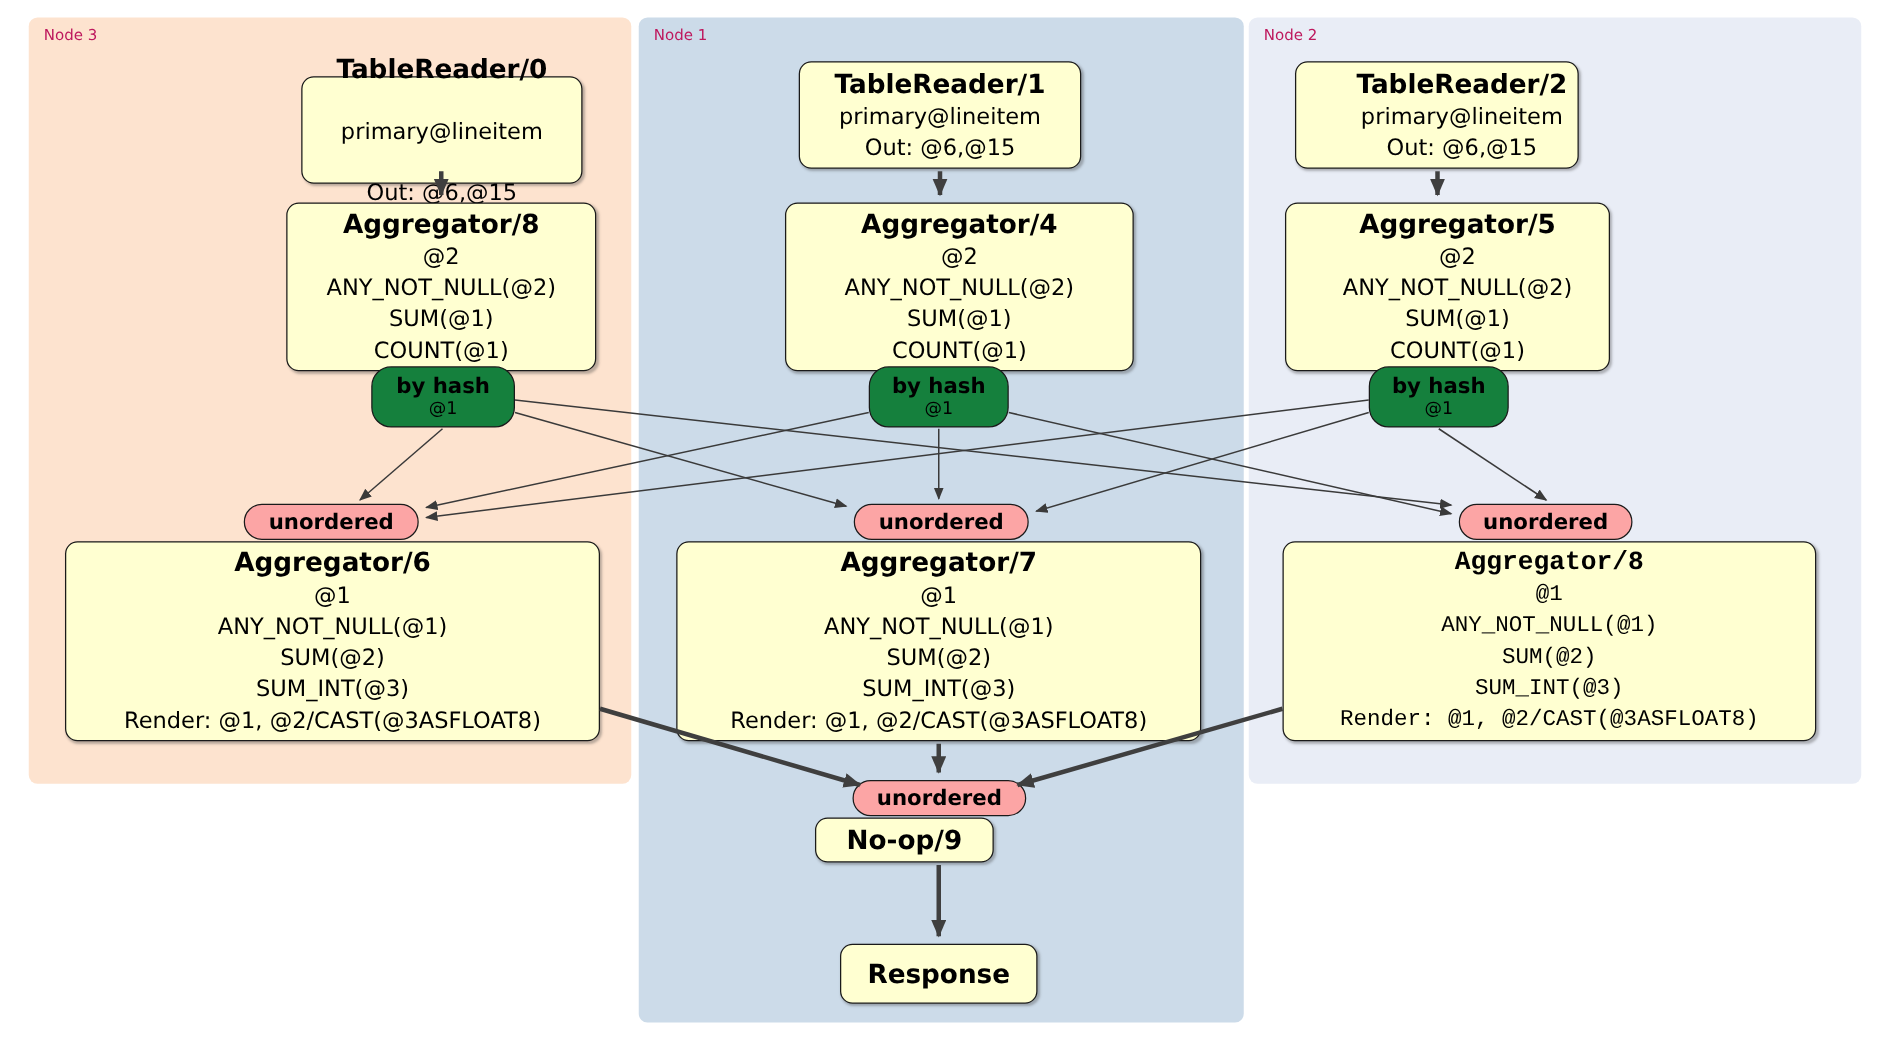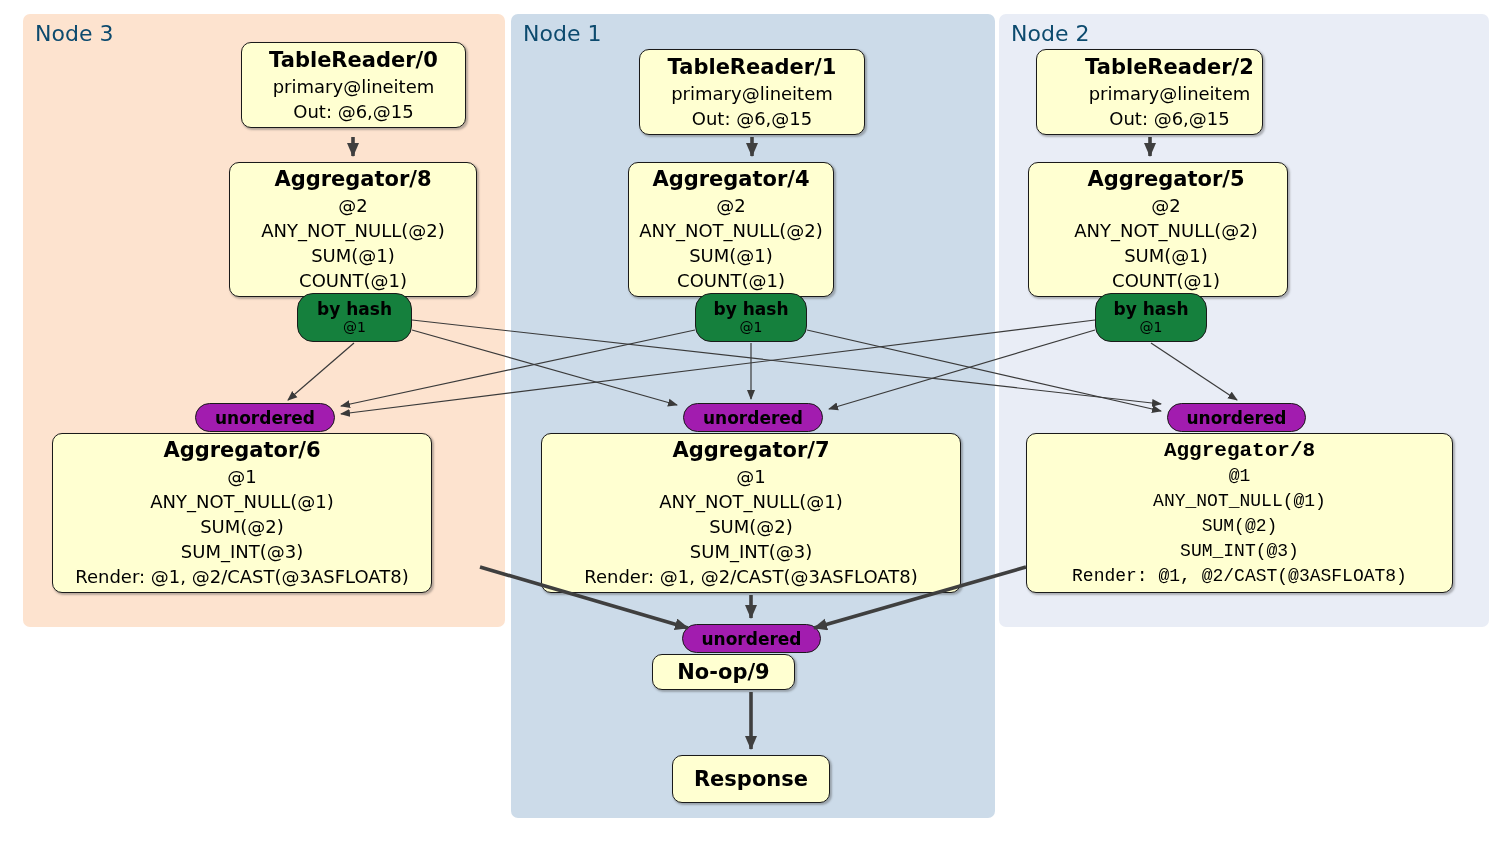--- a/index.html
+++ b/index.html
@@ -4,42 +4,42 @@
 <style>
   html,body{margin:0;padding:0;background:#ffffff;}
   #canvas{
     position:relative;width:1504px;height:842px;overflow:hidden;
     font-family:"DejaVu Sans","Liberation Sans",sans-serif;color:#000;
   }
   .region{position:absolute;border-radius:7px;}
   .region-node3{left:23px;top:14px;width:482px;height:613px;background:#fde3cf;z-index:0;}
   .region-node1{left:511px;top:14px;width:484px;height:804px;background:#ccdbe9;z-index:0;}
   .region-node2{left:999px;top:14px;width:490px;height:613px;background:#e9edf6;z-index:0;}
-  .region-label{position:absolute;left:12px;top:7px;font-size:22px;color:#0c4a6e;}
+  .region-label{position:absolute;left:12px;top:7px;font-size:12px;color:#be185d;}
 
   .box{
     position:absolute;background:#ffffd1;border:1.5px solid #1a1a1a;border-radius:10px;
     box-shadow:1.5px 1.5px 2px rgba(60,60,60,0.35);
     display:flex;flex-direction:column;justify-content:center;align-items:center;
     text-align:center;z-index:2;box-sizing:border-box;
   }
   .box-title{font-weight:bold;font-size:21px;line-height:27px;}
   .box-line{font-size:18px;line-height:25px;white-space:nowrap;}
   .box-title-solo{font-weight:bold;font-size:21px;line-height:27px;}
 
   .router{
     position:absolute;background:#15803d;border:1.5px solid #1a1a1a;border-radius:16px;
     display:flex;flex-direction:column;justify-content:center;align-items:center;
     text-align:center;z-index:3;box-sizing:border-box;
   }
   .router-title{font-weight:bold;font-size:17px;line-height:20px;}
   .router-sub{font-size:14px;line-height:17px;}
 
   .sync{
-    position:absolute;background:#a21caf;border:1.5px solid #1a1a1a;border-radius:15px;
+    position:absolute;background:#fca5a5;border:1.5px solid #1a1a1a;border-radius:15px;
     display:flex;justify-content:center;align-items:center;text-align:center;
     z-index:1;box-sizing:border-box;font-weight:bold;font-size:17px;
   }
   .sync-final{z-index:2;}
 
   #edges{position:absolute;left:0;top:0;z-index:4;pointer-events:none;}
 </style>
 </head>
 <body>
 
@@ -61,21 +61,21 @@
   <div class="sync" style="left:683px;top:403px;width:140px;height:29px;">
     <span>unordered</span>
   </div>
   <div class="sync" style="left:1167px;top:403px;width:139px;height:29px;">
     <span>unordered</span>
   </div>
   <div class="sync sync-final" style="left:682px;top:624px;width:139px;height:29px;">
     <span>unordered</span>
   </div>
 
-  <div class="box" style="left:241px;top:42px;width:225px;height:86px;">
+  <div class="box" style="left:241px;top:61px;width:225px;height:86px;gap:24px;">
     <div class="box-title">TableReader/0</div>
     <div class="box-line">primary@lineitem</div>
     <div class="box-line">Out: @6,@15</div>
   </div>
   <div class="box" style="left:639px;top:49px;width:226px;height:86px;">
     <div class="box-title">TableReader/1</div>
     <div class="box-line">primary@lineitem</div>
     <div class="box-line">Out: @6,@15</div>
   </div>
   <div class="box" style="left:1036px;top:49px;width:227px;height:86px;padding-left:40px;">
@@ -84,36 +84,36 @@
     <div class="box-line">Out: @6,@15</div>
   </div>
 
   <div class="box" style="left:229px;top:162px;width:248px;height:135px;">
     <div class="box-title">Aggregator/8</div>
     <div class="box-line">@2</div>
     <div class="box-line">ANY_NOT_NULL(@2)</div>
     <div class="box-line">SUM(@1)</div>
     <div class="box-line">COUNT(@1)</div>
   </div>
-  <div class="box" style="left:628px;top:162px;width:206px;height:135px;">
+  <div class="box" style="left:628px;top:162px;width:279px;height:135px;">
     <div class="box-title">Aggregator/4</div>
     <div class="box-line">@2</div>
     <div class="box-line">ANY_NOT_NULL(@2)</div>
     <div class="box-line">SUM(@1)</div>
     <div class="box-line">COUNT(@1)</div>
   </div>
   <div class="box" style="left:1028px;top:162px;width:260px;height:135px;padding-left:16px;">
     <div class="box-title">Aggregator/5</div>
     <div class="box-line">@2</div>
     <div class="box-line">ANY_NOT_NULL(@2)</div>
     <div class="box-line">SUM(@1)</div>
     <div class="box-line">COUNT(@1)</div>
   </div>
 
-  <div class="box" style="left:52px;top:433px;width:380px;height:160px;">
+  <div class="box" style="left:52px;top:433px;width:428px;height:160px;">
     <div class="box-title">Aggregator/6</div>
     <div class="box-line">@1</div>
     <div class="box-line">ANY_NOT_NULL(@1)</div>
     <div class="box-line">SUM(@2)</div>
     <div class="box-line">SUM_INT(@3)</div>
     <div class="box-line">Render: @1, @2/CAST(@3ASFLOAT8)</div>
   </div>
   <div class="box" style="left:541px;top:433px;width:420px;height:160px;">
     <div class="box-title">Aggregator/7</div>
     <div class="box-line">@1</div>

